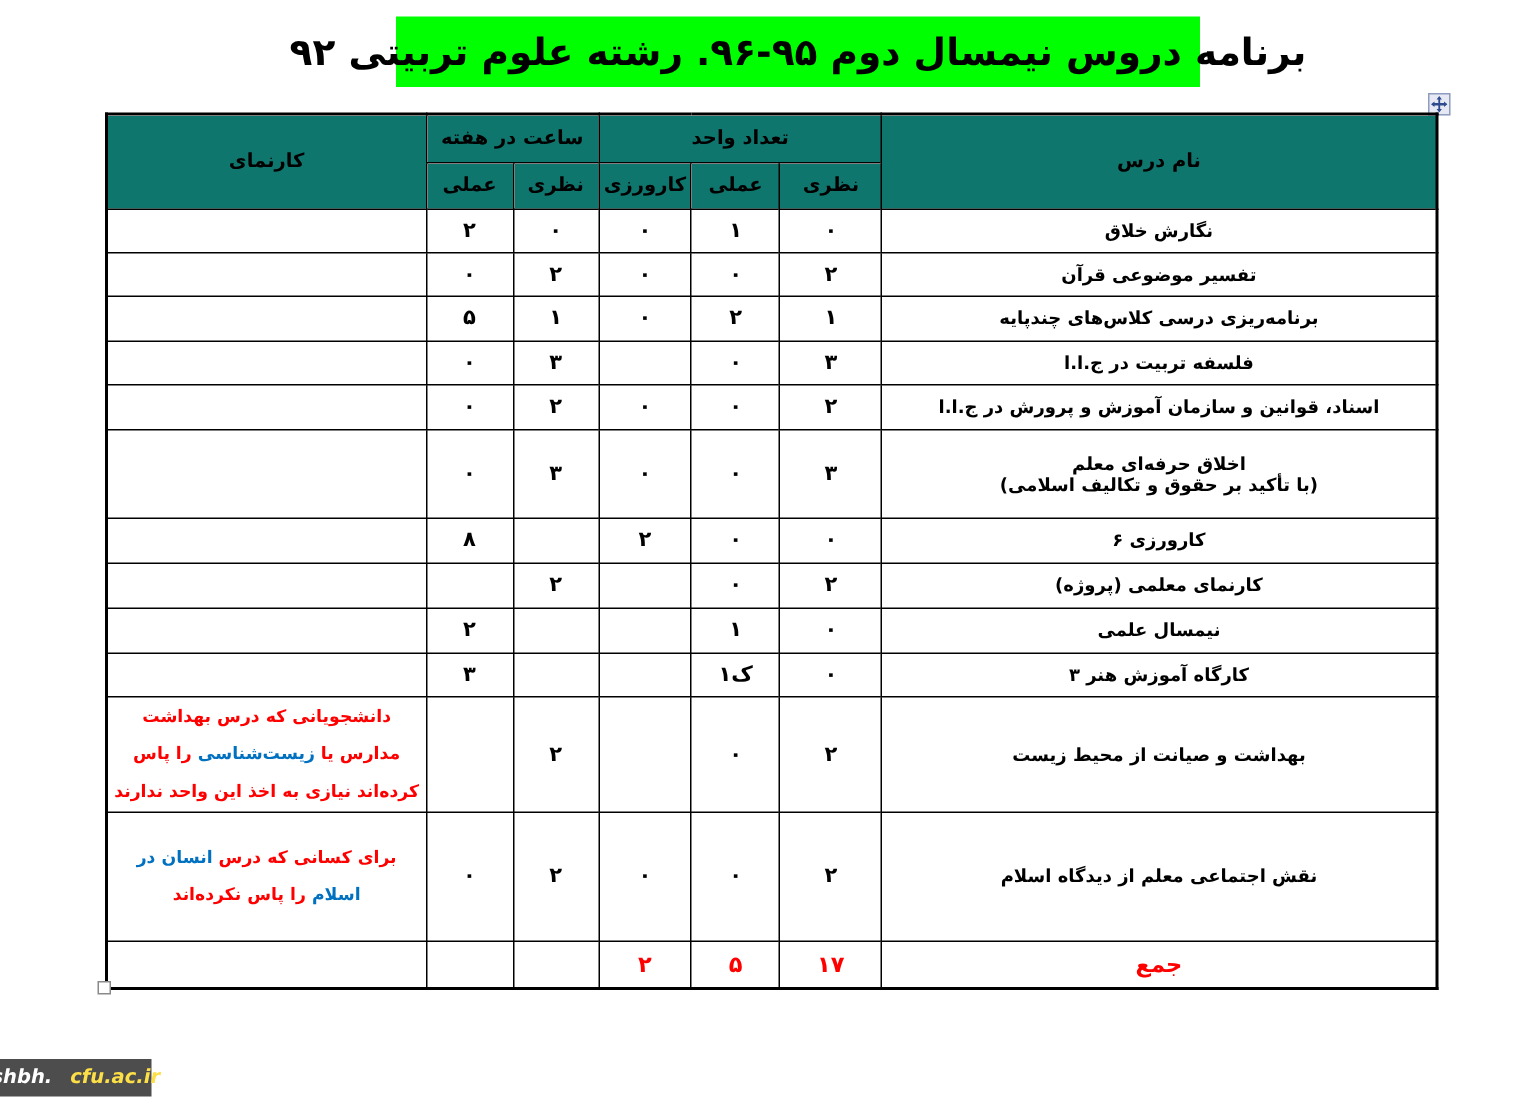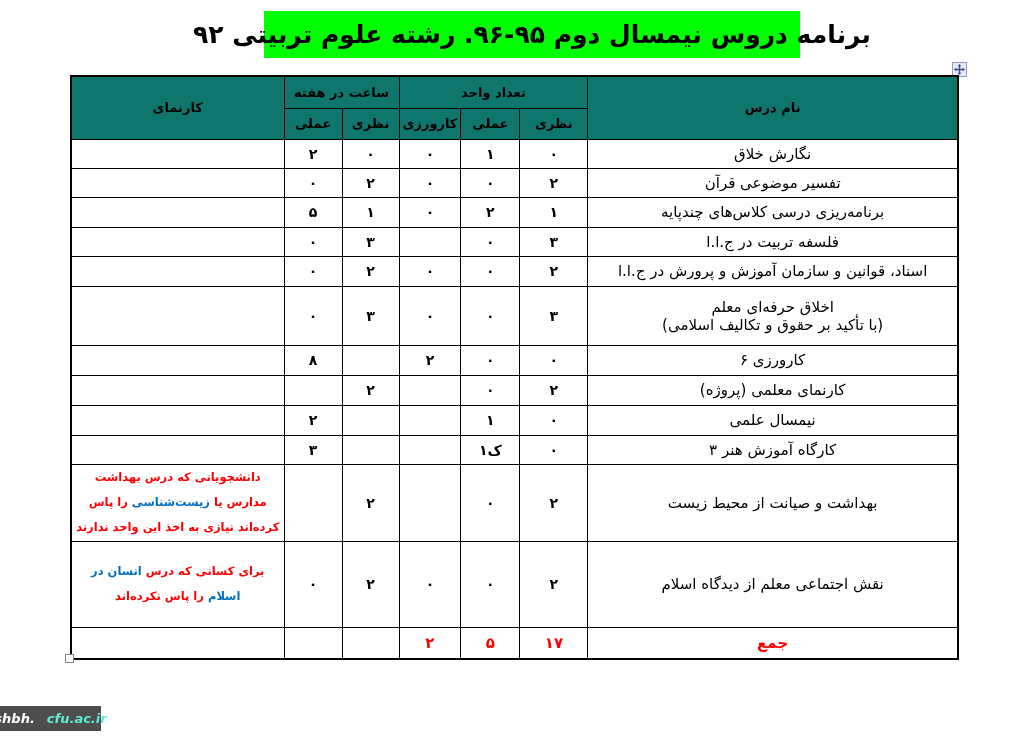--- a/index.html
+++ b/index.html
@@ -27,37 +27,37 @@
     border-collapse:collapse;table-layout:fixed;
     border:2px solid #000;
   }
   table.sched td, table.sched th{
     border:1px solid #000;text-align:center;vertical-align:middle;
     padding:0 3px;overflow:hidden;color:#000;
   }
   table.sched th{
     background:#0f766e;font-weight:bold;font-size:13px;
   }
-  td.name{font-weight:normal;font-size:15px;}
+  td.name{font-weight:bold;font-size:12px;}
   td.num{font-weight:bold;font-size:14px;}
   td.note-cell{
     font-weight:bold;font-size:11.5px;line-height:2.15;
     color:#FF0000;padding:2px 6px;margin-top:35px;
   }
   .blue-seg{color:#0070C0;}
   .red-seg{color:#FF0000;}
   tr.total-row td{color:#FF0000;font-weight:bold;font-size:15px;}
   .footer-logo{
     position:absolute;left:0;top:706px;width:101px;height:25px;
     background:#4D4D4D;display:flex;align-items:center;justify-content:center;
     font-style:italic;font-weight:bold;font-size:13px;direction:ltr;
     letter-spacing:0px;white-space:nowrap;gap:12px;
   }
   .logo-white{color:#FFFFFF;}
-  .logo-orange{color:#5eead4;}
+  .logo-orange{color:#fde047;}
 </style>
 </head>
 <body>
 
 <div class="title-bar">برنامه دروس نیمسال دوم ۹۵-۹۶. رشته علوم تربیتی ۹۲</div>
 
 <div class="move-handle">
   <span style="display:flex;">
     <svg width="11" height="11" viewBox="0 0 16 16">
       <path d="M8 0 L10.6 3.4 H8.9 V6.9 H12.6 V5.4 L16 8 L12.6 10.6 V9.1 H8.9 V12.6 H10.6 L8 16 L5.4 12.6 H7.1 V9.1 H3.4 V10.6 L0 8 L3.4 5.4 V6.9 H7.1 V3.4 H5.4 Z" fill="#2F4B8F"></path>

